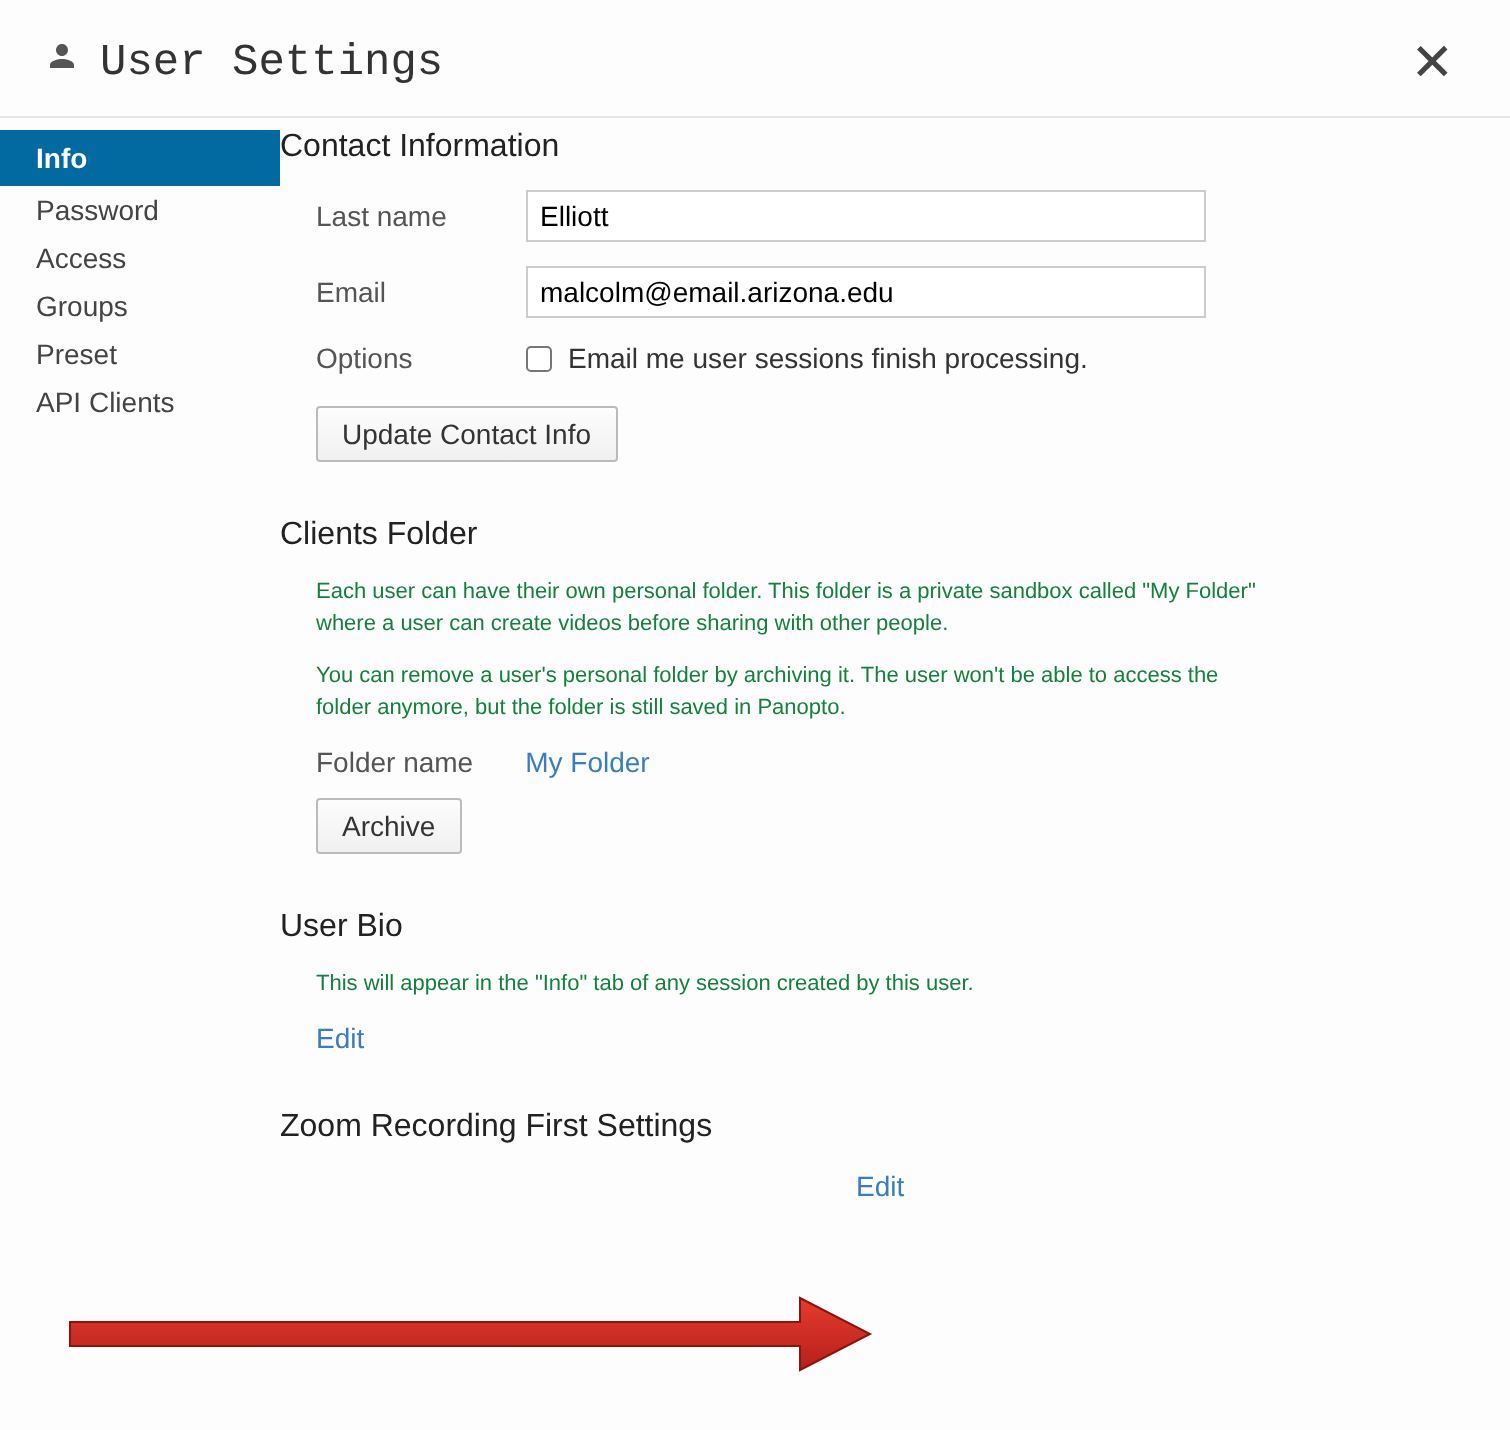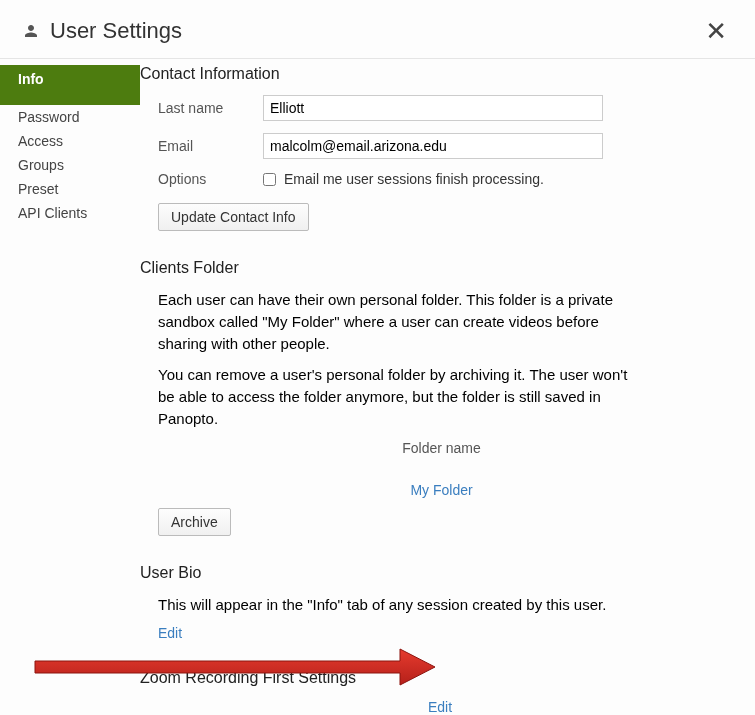--- a/index.html
+++ b/index.html
@@ -12,39 +12,39 @@
     height: 715px;
     background: #fdfdfd;
     position: relative;
   }
 
   
   .hdr {
     display:flex; align-items:center; justify-content:space-between;
     padding: 14px 22px 10px 22px;
   }
-  .hdr-left { display:flex; align-items:center; gap:10px; }
+  .hdr-left { display:flex; align-items:flex-start; gap:10px;font-family:Liberation Mono, monospace; }
   .hdr-title { font-size: 22px; color:#333; font-weight:400; }
   .user-icn svg { width:18px; height:18px; fill:#555; display:block; }
   .close-icn { font-size:26px; color:#444; cursor:pointer; padding:4px 6px; line-height:1; }
 
   .divider { border:none; border-top:1px solid #e5e5e5; margin:0; }
 
   
   .body { display:flex; }
 
   
   .sidebar { width:140px; flex:0 0 140px; padding-top:6px;}
   .side-item {
     padding:4px 0 4px 18px;
     color:#444; cursor:pointer; font-size:14px;
   }
   .side-item.active {
-    background:#4d7c0f; color:#fff; font-weight:600;
-    padding-top:6px; padding-bottom:18px;
+    background:#0369a1; color:#fff; font-weight:600;
+    padding-top:6px; padding-bottom:6px;
   }
 
   
   .main { flex:1; padding:6px 30px 20px 0; }
   .section { margin-bottom:28px; }
   .sec-title { font-size:16px; color:#222; margin:0 0 12px 0; font-weight:400;}
   .indent { padding-left:18px; }
 
   .row { display:flex; align-items:center; margin-bottom:12px; }
   .row .lbl { width:105px; color:#555; font-size:14px; }
@@ -56,23 +56,23 @@
   .opts-row .lbl { width:105px; color:#555; }
   .opts-right { display:flex; align-items:center; gap:8px; }
   .opts-right input[type=checkbox]{ margin:0; }
 
   .btn {
     border:1px solid #bbb; background:linear-gradient(#fdfdfd,#f0f0f0);
     padding:5px 12px; font-size:14px; color:#333; cursor:pointer;
     border-radius:2px;
   }
 
-  .desc { color:#000000; font-size:15px; line-height:1.45; margin:0 0 10px 0; max-width:480px;}
+  .desc { color:#15803d; font-size:11px; line-height:1.45; margin:0 0 10px 0; max-width:480px;}
   .link { color:#3a7ebf; cursor:pointer; }
-  .folder-row { display:flex; align-items:center; gap:26px; margin:6px 0 10px 0;flex-direction:column;}
+  .folder-row { display:flex; align-items:center; gap:26px; margin:6px 0 10px 0;}
   .folder-row .lbl { color:#555; }
 
   
   .arrow-wrap {
     position:absolute; left:30px; bottom:28px; pointer-events:none;
   }
   .arrow-wrap svg { display:block; }
 </style>
 </head>
 <body>

